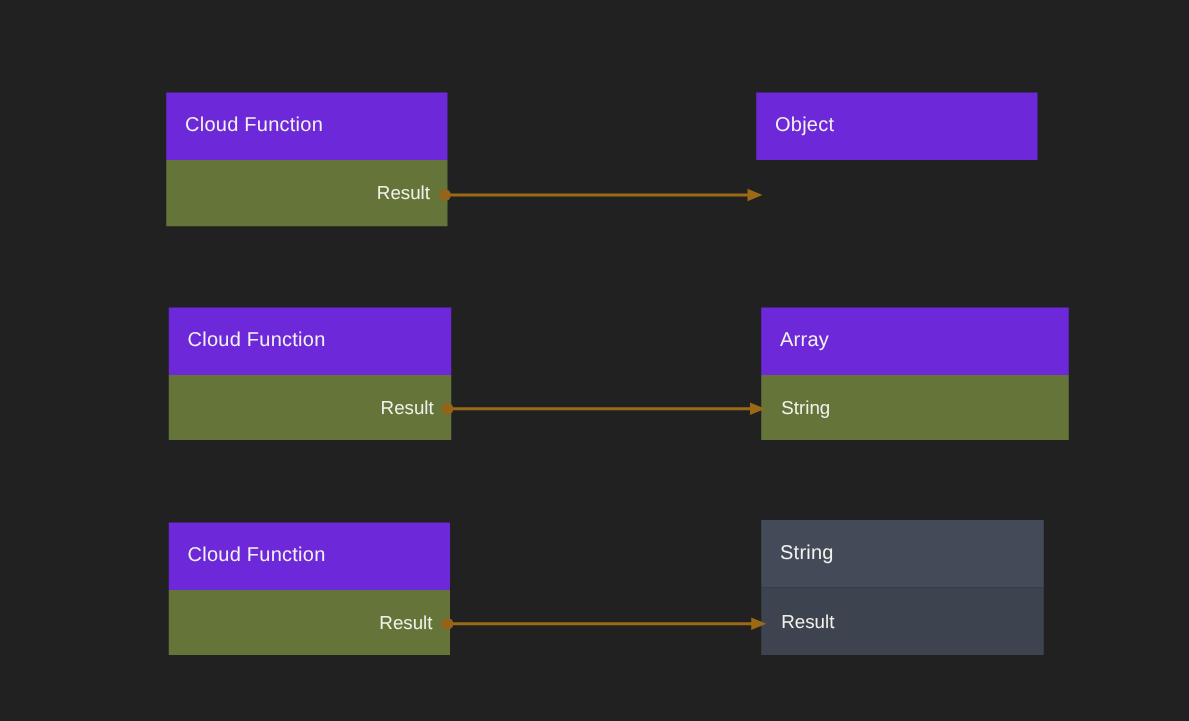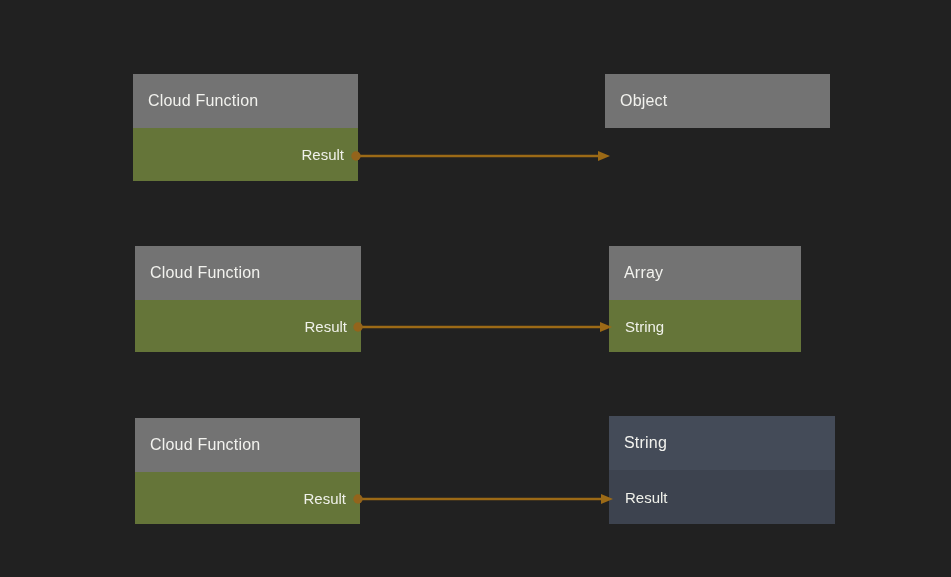--- a/index.html
+++ b/index.html
@@ -27,21 +27,21 @@
     align-items: center;
     padding-left: 15px;
     box-sizing: border-box;
   }
   .node-body {
     flex: 1;
     display: flex;
     align-items: center;
     box-sizing: border-box;
   }
-  .green .node-header { background: #737373; }
+  .green .node-header { background: #6d28d9; }
   .green .node-body   { background: #657539; }
   .slate .node-header { background: #444b58; }
   .slate .node-body   { background: #3d434f; }
   .node-title {
     color: #f2f2ee;
     font-size: 16px;
     letter-spacing: 0.2px;
   }
   .port-label {
     color: #f0f1ea;
@@ -88,21 +88,21 @@
 
   <div class="node green" style="left:135px; top:246px; width:226px; height:106px;">
     <div class="node-header">
       <span class="node-title">Cloud Function</span>
     </div>
     <div class="node-body">
       <span class="port-label port-out">Result</span>
     </div>
   </div>
 
-  <div class="node green" style="left:609px; top:246px; width:192px; height:106px;">
+  <div class="node green" style="left:609px; top:246px; width:246px; height:106px;">
     <div class="node-header">
       <span class="node-title">Array</span>
     </div>
     <div class="node-body">
       <span class="port-label port-in">String</span>
     </div>
   </div>
 
   <div class="node green" style="left:135px; top:418px; width:225px; height:106px;">
     <div class="node-header">

